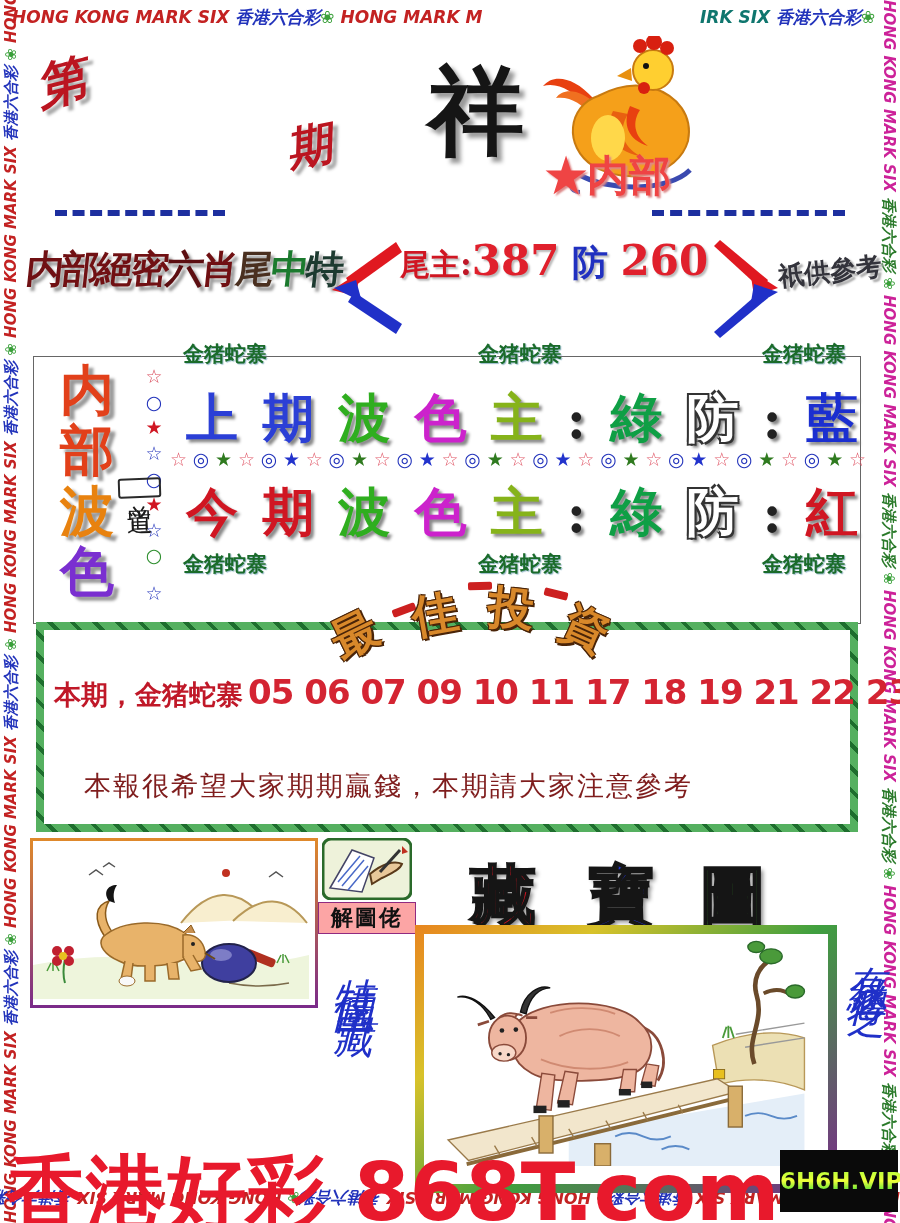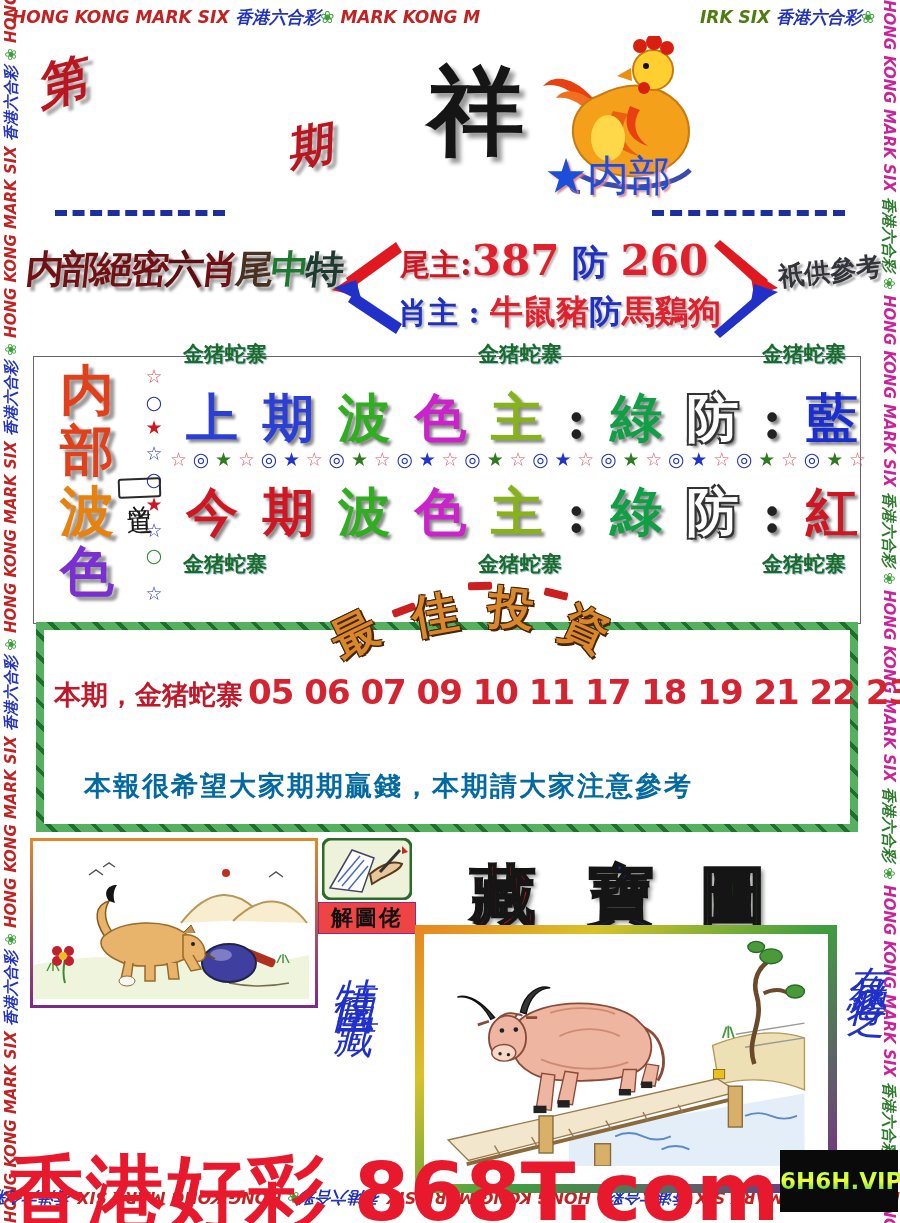--- a/index.html
+++ b/index.html
@@ -11,21 +11,21 @@
   .banner-top{top:6px;font-size:17px;}
   .strip{width:1223px;height:22px;font-size:15px;transform-origin:top left;}
   .strip-left{left:2px;top:0;transform:rotate(-90deg) translateX(-1223px);}
   .strip-right{left:898px;top:0;transform:rotate(90deg);}
   .strip-bottom{left:0;top:1186px;width:900px;font-size:16px;text-align:center;
                 transform:rotate(180deg);z-index:2;}
   
   .issue{color:#bb1520;font-weight:bold;text-shadow:4px 5px 3px #a8a8a8;z-index:5;font-style:italic;}
   .logo-char{font-family:"DejaVu Serif",serif;font-weight:bold;color:#151515;
              text-shadow:5px 5px 4px #999;font-size:96px;z-index:5;}
-  .inner-label{font-family:"DejaVu Serif",serif;font-weight:normal;font-size:42px;color:#1d4ed8;
+  .inner-label{font-family:"DejaVu Serif",serif;font-weight:bold;font-size:42px;color:#ef4444;
                text-shadow:2px 2px 2px #d88;z-index:4;}
   .dash-seg{height:0;border-top:6px dashed #1d2f9f;z-index:3;}
   .notice{font-family:"DejaVu Serif",serif;font-style:italic;font-size:16px;color:#c23848;
           white-space:nowrap;z-index:4;}
   
   .headline{font-family:"DejaVu Serif",serif;font-weight:bold;font-size:38px;white-space:nowrap;
             letter-spacing:-3px;transform:skewX(-6deg);text-shadow:4px 4px 3px #999;z-index:5;}
   .tipline{font-family:"DejaVu Serif",serif;font-weight:bold;white-space:nowrap;z-index:5;
            text-shadow:2px 2px 2px #bbb;}
   .reference{font-family:"DejaVu Serif",serif;font-weight:bold;font-size:26px;color:#33333b;
@@ -55,47 +55,47 @@
   .arc-dash{width:24px;height:8px;background:#cc2020;border-radius:2px;z-index:7;}
   .bamboo{border:8px solid #3f9f4f;
           border-image:repeating-linear-gradient(45deg,#55b060 0 12px,#1e6e2e 12px 16px) 8;
           background:#fff;z-index:4;}
   .watermark{font-family:"DejaVu Serif",serif;font-size:80px;color:#e0e0e0;letter-spacing:8px;
              white-space:nowrap;z-index:4;}
   .rec-line{white-space:nowrap;z-index:6;}
   .rec-label{font-family:"DejaVu Serif",serif;font-weight:bold;font-size:27px;color:#c01828;}
   .rec-nums{font-weight:bold;font-size:34px;color:#d42432;letter-spacing:-1px;}
   .rec-nums2{font-weight:bold;font-size:36px;color:#d42432;letter-spacing:1px;}
-  .rec-footer{font-family:"DejaVu Serif",serif;font-weight:bold;font-size:27px;color:#0369a1;
+  .rec-footer{font-family:"DejaVu Serif",serif;font-weight:normal;font-size:27px;color:#7f1d1d;
               letter-spacing:2px;white-space:nowrap;z-index:6;}
   .pictureframe{background:#fff;z-index:6;}
   .dog-frame{border:3px solid;border-image:linear-gradient(180deg,#e08a2a,#7a2a8a) 3;}
   .ox-frame{border:9px solid;
             border-image:linear-gradient(140deg,#e8851f 0%,#d8c22a 25%,#3f9f3f 55%,#7a2a8a 100%) 9;}
-  .solver-label{background:#ef4444;border:1px solid #902a80;display:flex;align-items:center;
+  .solver-label{background:#fca5a5;border:1px solid #902a80;display:flex;align-items:center;
                 justify-content:center;font-family:"DejaVu Serif",serif;font-weight:bold;
                 font-size:22px;color:#111;letter-spacing:2px;z-index:6;}
   .map-char{font-family:"DejaVu Serif",serif;font-weight:bold;font-size:66px;
             -webkit-text-stroke:2px #151515;text-shadow:3px 3px 4px #888;z-index:6;}
   .v-hint{writing-mode:vertical-rl;font-family:"DejaVu Serif",serif;font-style:italic;
           color:#2030c8;z-index:12;}
   .footer-site{font-weight:bold;font-size:80px;color:#e8192c;white-space:nowrap;z-index:30;}
   .vip-badge{background:#0a0a0a;display:flex;align-items:center;justify-content:flex-start;z-index:31;}
   .vip-badge span{font-weight:bold;font-size:23px;
                   background:linear-gradient(180deg,#aaff3a,#eeff3a,#2ad83a);
                   -webkit-background-clip:text;background-clip:text;color:transparent;}
   svg{display:block;}
 </style>
 </head>
 <body>
 
 <div class="page">
 
-  <div class="abs banner banner-top" style="left:12px;"><span style="color: rgb(195, 34, 34);">HONG KONG MARK SIX </span><span style="color: rgb(34, 51, 187);">香港六合彩</span><span style="color: rgb(58, 160, 58);">❀ </span><span style="color: rgb(195, 34, 34);">MARK KONG M</span></div>
-  <div class="abs banner banner-top" style="left:700px;"><span style="color: #4d7c0f;">IRK SIX </span><span style="color: rgb(34, 51, 187);">香港六合彩</span><span style="color: rgb(58, 160, 58);">❀</span></div>
+  <div class="abs banner banner-top" style="left:12px;"><span style="color: rgb(195, 34, 34);">HONG KONG MARK SIX </span><span style="color: rgb(34, 51, 187);">香港六合彩</span><span style="color: rgb(58, 160, 58);">❀ </span><span style="color: rgb(195, 34, 34);">HONG MARK M</span></div>
+  <div class="abs banner banner-top" style="left:700px;"><span style="color: #0f766e;">IRK SIX </span><span style="color: rgb(34, 51, 187);">香港六合彩</span><span style="color: rgb(58, 160, 58);">❀</span></div>
   <div class="abs banner strip strip-left"><span style="color: rgb(195, 34, 34);">HONG KONG MARK SIX </span><span style="color: rgb(34, 51, 187);">香港六合彩 </span><span style="color: rgb(58, 160, 58);">❀ </span><span style="color: rgb(195, 34, 34);">HONG KONG MARK SIX </span><span style="color: rgb(34, 51, 187);">香港六合彩 </span><span style="color: rgb(58, 160, 58);">❀ </span><span style="color: rgb(195, 34, 34);">HONG KONG MARK SIX </span><span style="color: rgb(34, 51, 187);">香港六合彩 </span><span style="color: rgb(58, 160, 58);">❀ </span><span style="color: rgb(195, 34, 34);">HONG KONG MARK SIX </span><span style="color: rgb(34, 51, 187);">香港六合彩 </span><span style="color: rgb(58, 160, 58);">❀ </span><span style="color: rgb(195, 34, 34);">HONG KONG MARK SIX </span></div>
   <div class="abs banner strip strip-right"><span style="color: rgb(204, 34, 153);">HONG KONG MARK SIX </span><span style="color: rgb(42, 122, 42);">香港六合彩 </span><span style="color: rgb(58, 160, 58);">❀ </span><span style="color: rgb(204, 34, 153);">HONG KONG MARK SIX </span><span style="color: rgb(42, 122, 42);">香港六合彩 </span><span style="color: rgb(58, 160, 58);">❀ </span><span style="color: rgb(204, 34, 153);">HONG KONG MARK SIX </span><span style="color: rgb(42, 122, 42);">香港六合彩 </span><span style="color: rgb(58, 160, 58);">❀ </span><span style="color: rgb(204, 34, 153);">HONG KONG MARK SIX </span><span style="color: rgb(42, 122, 42);">香港六合彩 </span><span style="color: rgb(58, 160, 58);">❀ </span><span style="color: rgb(204, 34, 153);">HONG KONG MARK SIX </span></div>
   <div class="abs banner strip-bottom"><span style="color: rgb(195, 34, 34);">HONG KONG MARK SIX </span><span style="color: rgb(34, 51, 187);">香港六合彩</span><span style="color: rgb(58, 160, 58);">❀ </span><span style="color: rgb(195, 34, 34);">HONG KONG MARK SIX </span><span style="color: rgb(34, 51, 187);">香港六合彩</span><span style="color: rgb(58, 160, 58);">❀ </span><span style="color: rgb(195, 34, 34);">HONG KONG MARK SIX </span><span style="color: rgb(34, 51, 187);">香港六合彩</span></div>
 
   <span class="abs issue" style="left:36px;top:50px;font-size:50px;transform:rotate(-14deg);">第</span>
   <span class="abs issue" style="left:286px;top:116px;font-size:46px;transform:rotate(-12deg);">期</span>
   <span class="abs logo-char" style="left:428px;top:48px;">祥</span>
 
   <div class="abs" style="left:518px;top:36px;width:197px;height:164px;overflow:hidden;z-index:4;">
     <svg width="200" height="164" viewBox="0 0 200 164">
@@ -125,21 +125,20 @@
   <div class="abs headline" style="left:26px;top:244px;"><span style="color: rgb(112, 16, 19);">内</span><span style="color: rgb(112, 16, 19);">部</span><span style="color: rgb(112, 16, 19);">絕</span><span style="color: rgb(112, 16, 19);">密</span><span style="color: rgb(92, 14, 17);">六</span><span style="color: rgb(112, 16, 19);">肖</span><span style="color: rgb(74, 48, 32);">尾</span><span style="color: rgb(27, 122, 46);">中</span><span style="color: rgb(29, 58, 48);">特</span></div>
   <div class="abs" style="left:330px;top:238px;z-index:5;">
     <svg width="72" height="100" viewBox="0 0 72 100">
       <polygon points="66,4 72,14 22,50 16,40" fill="#e01820"></polygon>
       <polygon points="2,52 30,34 26,58" fill="#e01820"></polygon>
       <polygon points="66,96 72,86 24,54 18,64" fill="#2030c8"></polygon>
       <polygon points="4,50 32,64 26,42" fill="#2030c8"></polygon>
     </svg>
   </div>
   <div class="abs tipline" style="left:400px;top:236px;"><span style="color: rgb(208, 22, 34); font-size: 30px;">尾主</span><span style="color: rgb(192, 24, 40); font-size: 32px;">:</span><span style="color: rgb(224, 32, 44); font-size: 42px;">387</span><span style="color: rgb(32, 48, 192); font-size: 36px;"> 防 </span><span style="color: rgb(224, 32, 44); font-size: 42px;">260</span></div>
-  <div class="abs tipline" style="left:398px;top:290px;"><span style="color: rgb(32, 48, 192); font-size: 30px;">肖主 : </span><span style="color: rgb(224, 32, 44); font-size: 33px;">牛鼠豬</span><span style="color: rgb(32, 48, 192); font-size: 33px;">防</span><span style="color: rgb(224, 32, 44); font-size: 33px;">馬鷄狗</span></div>
   <div class="abs" style="left:712px;top:240px;z-index:5;">
     <svg width="68" height="98" viewBox="0 0 68 98">
       <polygon points="2,6 8,0 56,40 50,50" fill="#e01820"></polygon>
       <polygon points="66,48 38,30 42,56" fill="#e01820"></polygon>
       <polygon points="2,92 8,98 56,58 50,50" fill="#2030c8"></polygon>
       <polygon points="66,52 38,68 42,44" fill="#2030c8"></polygon>
     </svg>
   </div>
   <span class="abs reference" style="left:778px;top:254px;">祇供參考</span>
 

